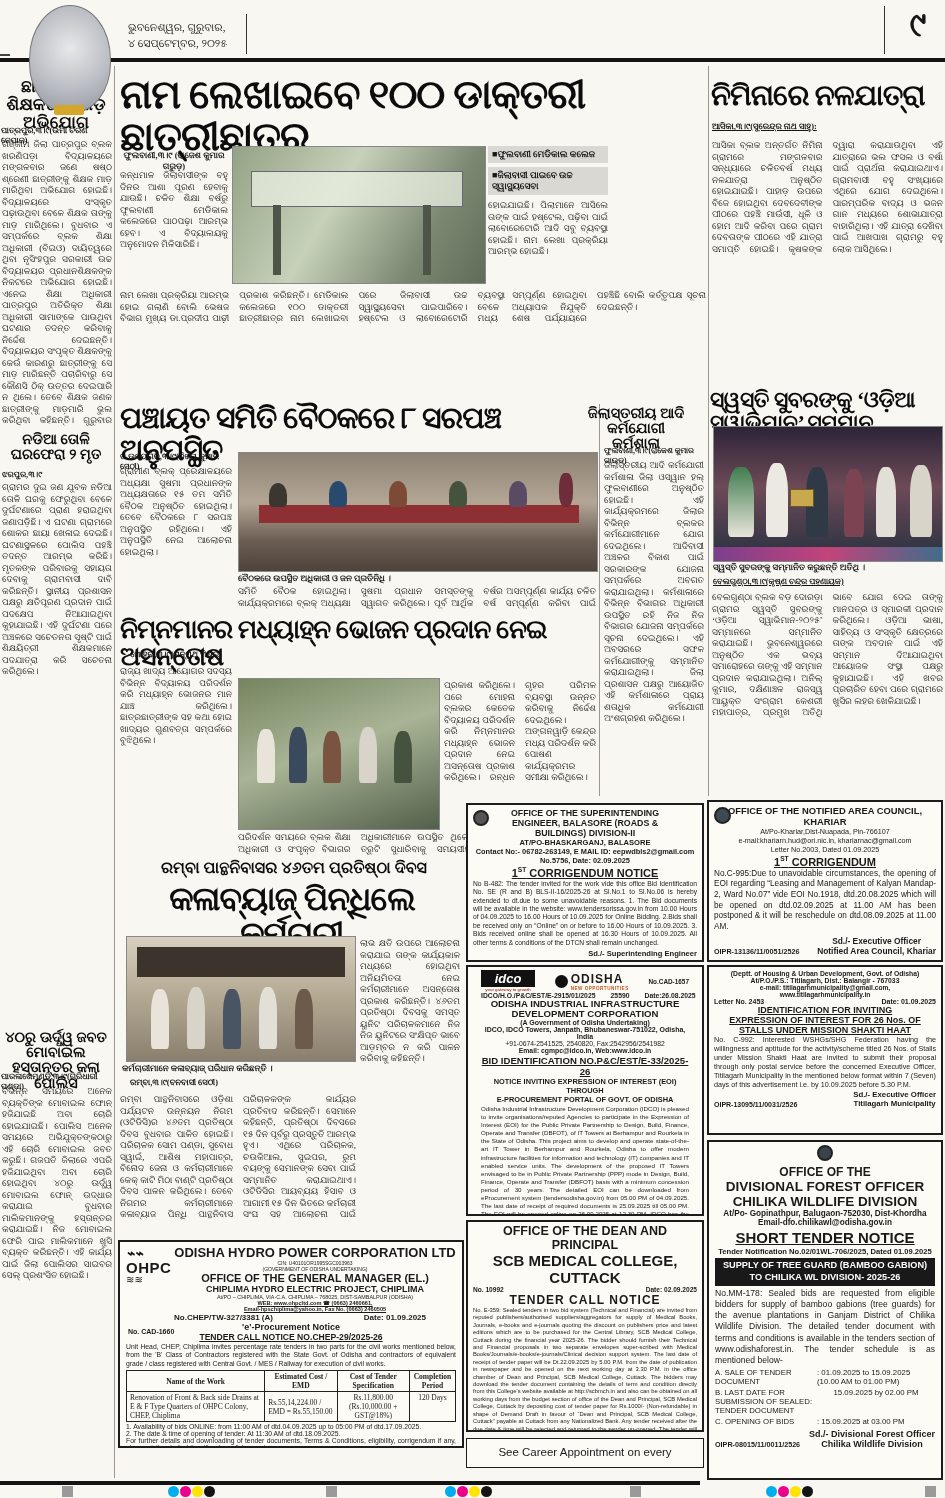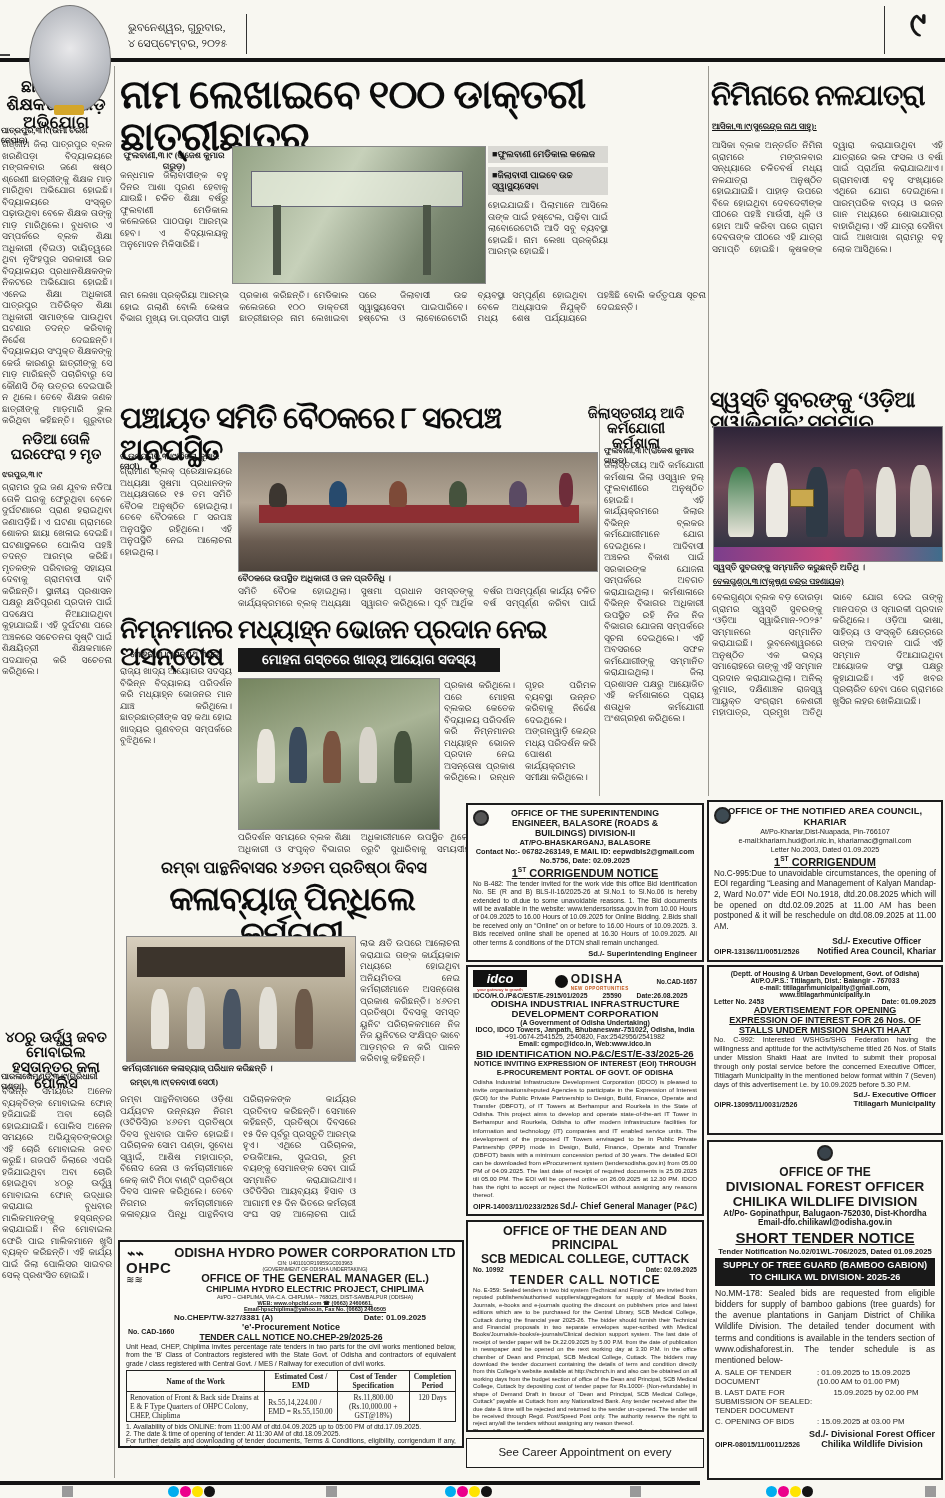--- a/index.html
+++ b/index.html
@@ -118,21 +118,20 @@
     <div style="position:absolute;left:76px;top:62px;width:22px;height:16px;background:#caa94e;border:1px solid #6d5a20;"></div>
     <div style="position:absolute;left:0;bottom:0;width:228px;height:14px;background:linear-gradient(90deg,#7b3f8c,#c2447a,#3f6d8c);"></div>
   </div>
   <div class="abs cap" style="left:713px;top:562px;width:228px;font-size:8.6px;">ସ୍ୱସ୍ତି ସୁବରଙ୍କୁ ସମ୍ମାନିତ କରୁଛନ୍ତି ଅତିଥି ।</div>
   <div class="abs byline u" style="left:713px;top:577px;width:170px;font-size:8.2px;">ବେଲଗୁଣ୍ଠା,୩।୯(କୃଷ୍ଣ ଚନ୍ଦ୍ର ପହଣାୟକ)</div>
   <div class="abs od cols2" style="left:712px;top:592px;width:231px;height:200px;font-size:9px;">ବେଲଗୁଣ୍ଠା ବ୍ଲକ ବଡ଼ ଦୋରଡ଼ା ଗ୍ରାମର ସ୍ୱସ୍ତି ସୁବରଙ୍କୁ ‘ଓଡ଼ିଆ ସ୍ୱାଭିମାନ-୨୦୨୫’ ସମ୍ମାନରେ ସମ୍ମାନିତ କରାଯାଇଛି। ଭୁବନେଶ୍ୱରରେ ଅନୁଷ୍ଠିତ ଏକ ଭବ୍ୟ ସମାରୋହରେ ତାଙ୍କୁ ଏହି ସମ୍ମାନ ପ୍ରଦାନ କରାଯାଇଥିଲା। ଅନିଲ୍ କୁମାର, ଦକ୍ଷିଣାଞ୍ଚଳ ରାଜସ୍ୱ ଆୟୁକ୍ତ ସଂଗ୍ରାମ କେଶରୀ ମହାପାତ୍ର, ପ୍ରମୁଖ ଅତିଥି ଭାବେ ଯୋଗ ଦେଇ ତାଙ୍କୁ ମାନପତ୍ର ଓ ସ୍ମାରକୀ ପ୍ରଦାନ କରିଥିଲେ। ଓଡ଼ିଆ ଭାଷା, ସାହିତ୍ୟ ଓ ସଂସ୍କୃତି କ୍ଷେତ୍ରରେ ତାଙ୍କ ଅବଦାନ ପାଇଁ ଏହି ସମ୍ମାନ ଦିଆଯାଇଥିବା ଆୟୋଜକ ସଂସ୍ଥା ପକ୍ଷରୁ କୁହାଯାଇଛି। ଏହି ଖବର ପ୍ରଚାରିତ ହେବା ପରେ ଗ୍ରାମରେ ଖୁସିର ଲହର ଖେଳିଯାଇଛି।</div>
 
   <div class="abs head" style="left:120px;top:616px;width:446px;font-size:26px;letter-spacing:-1px;">ନିମ୍ନମାନର ମଧ୍ୟାହ୍ନ ଭୋଜନ ପ୍ରଦାନ ନେଇ ଅସନ୍ତୋଷ</div>
   <div class="abs byline ctr" style="left:120px;top:650px;width:112px;font-size:8.4px;">ମୋହନା,୩।୯(ମନ୍ମଥ ମିଶ୍ର)</div>
   <div class="abs od" style="left:120px;top:666px;width:112px;height:194px;font-size:9px;">ରାଜ୍ୟ ଖାଦ୍ୟ ଆୟୋଗର ସଦସ୍ୟ ବିଭିନ୍ନ ବିଦ୍ୟାଳୟ ପରିଦର୍ଶନ କରି ମଧ୍ୟାହ୍ନ ଭୋଜନର ମାନ ଯାଞ୍ଚ କରିଥିଲେ। ଛାତ୍ରଛାତ୍ରୀଙ୍କ ସହ କଥା ହୋଇ ଖାଦ୍ୟର ଗୁଣବତ୍ତା ସମ୍ପର୍କରେ ବୁଝିଥିଲେ।</div>
-  <div class="abs banner" style="left:238px;top:648px;width:262px;height:24px;font-size:13.5px;line-height:24px;">ମୋହନା ଗସ୍ତରେ ଖାଦ୍ୟ ଆୟୋଗ ସଦସ୍ୟ</div>
   <div class="abs photo" style="left:238px;top:678px;width:200px;height:150px;background:linear-gradient(160deg,#75855f 0%,#a9b496 46%,#53604a 100%);">
     <div style="position:absolute;left:18px;top:50px;width:18px;height:54px;border-radius:40% 40% 10% 10%;background:#e8e4da;"></div>
     <div style="position:absolute;left:50px;top:48px;width:18px;height:56px;border-radius:40% 40% 10% 10%;background:#3a4a5c;"></div>
     <div style="position:absolute;left:84px;top:52px;width:18px;height:52px;border-radius:40% 40% 10% 10%;background:#7a5440;"></div>
     <div style="position:absolute;left:120px;top:48px;width:18px;height:56px;border-radius:40% 40% 10% 10%;background:#d8d4ca;"></div>
     <div style="position:absolute;left:155px;top:52px;width:18px;height:52px;border-radius:40% 40% 10% 10%;background:#45523d;"></div>
   </div>
   <div class="abs od cols2" style="left:444px;top:680px;width:152px;height:180px;font-size:9px;">ପ୍ରକାଶ କରିଥିଲେ। ପରେ ମୋହନା ବ୍ଲକର କେତେକ ବିଦ୍ୟାଳୟ ପରିଦର୍ଶନ କରି ନିମ୍ନମାନର ମଧ୍ୟାହ୍ନ ଭୋଜନ ପ୍ରଦାନ ନେଇ ଅସନ୍ତୋଷ ପ୍ରକାଶ କରିଥିଲେ। ରନ୍ଧନ ଗୃହର ପରିମଳ ବ୍ୟବସ୍ଥା ଉନ୍ନତ କରିବାକୁ ନିର୍ଦ୍ଦେଶ ଦେଇଥିଲେ। ଅଙ୍ଗନୱାଡ଼ି କେନ୍ଦ୍ର ମଧ୍ୟ ପରିଦର୍ଶନ କରି ପୋଷଣ କାର୍ଯ୍ୟକ୍ରମର ସମୀକ୍ଷା କରିଥିଲେ।</div>
   <div class="abs od cols3" style="left:238px;top:832px;width:358px;height:28px;font-size:9px;">ପରିଦର୍ଶନ ସମୟରେ ବ୍ଲକ ଶିକ୍ଷା ଅଧିକାରୀ ଓ ସଂପୃକ୍ତ ବିଭାଗର ଅଧିକାରୀମାନେ ଉପସ୍ଥିତ ଥିଲେ। ତ୍ରୁଟି ସୁଧାରିବାକୁ ସମୟସୀମା ଧାର୍ଯ୍ୟ କରାଯାଇଛି।</div>
 
@@ -182,21 +181,21 @@
     <div style="font-size:8.2px;text-align:justify;line-height:1.3;">No.C-995:Due to unavoidable circumstances, the opening of EOI regarding “Leasing and Management of Kalyan Mandap-2, Ward No.07” vide EOI No.1918, dtd.20.08.2025 which will be opened on dtd.02.09.2025 at 11.00 AM has been postponed &amp; it will be reschedule on dtd.08.09.2025 at 11.00 AM.</div>
     <div class="jrow" style="margin-top:3px;align-items:flex-end;">
       <div class="b" style="font-size:7.2px;">OIPR-13136/11/0051/2526</div>
       <div class="ctr b" style="font-size:8.4px;">
         <div>Sd./- Executive Officer</div>
         <div>Notified Area Council, Khariar</div>
       </div>
     </div>
   </div>
 
-  <div class="abs box" style="left:466px;top:965px;width:238px;height:251px;padding:3px 5px;">
+  <div class="abs box" style="left:466px;top:965px;width:238px;height:251px;padding:3px 13px;">
     <div class="jrow" style="align-items:center;">
       <div style="width:54px;">
         <div style="background:#111;color:#fff;font-weight:bold;font-style:italic;font-size:13px;text-align:center;padding:1px 2px;">idco</div>
         <div style="font-size:4.4px;color:#a00;text-align:center;">your gateway to growth</div>
       </div>
       <div style="display:flex;align-items:center;gap:3px;">
         <div style="width:13px;height:13px;border-radius:50%;background:#111;"></div>
         <div>
           <div class="b" style="font-size:12px;letter-spacing:1px;">ODISHA</div>
           <div class="b" style="font-size:4.6px;color:#c2571d;letter-spacing:.5px;">NEW OPPORTUNITIES</div>
@@ -221,36 +220,36 @@
   </div>
 
   <div class="abs box" style="left:707px;top:965px;width:236px;height:170px;padding:3px 5px;">
     <div class="ctr b" style="font-size:6.8px;">(Deptt. of Housing &amp; Urban Development, Govt. of Odisha)</div>
     <div class="ctr b" style="font-size:6.8px;">At/P.O./P.S.: Titilagarh, Dist.: Balangir - 767033</div>
     <div class="ctr b" style="font-size:6.6px;">e-mail: titilagarhmunicipality@gmail.com, www.titilagarhmunicipality.in</div>
     <div class="jrow b" style="font-size:7px;">
       <span>Letter No. 2453</span>
       <span>Date: 01.09.2025</span>
     </div>
-    <div class="ctr b u" style="font-size:9px;">ADVERTISEMENT FOR OPENING</div>
+    <div class="ctr b u" style="font-size:9px;">IDENTIFICATION FOR INVITING</div>
     <div class="ctr b u" style="font-size:9px;">EXPRESSION OF INTEREST FOR 26 Nos. OF</div>
     <div class="ctr b u" style="font-size:9px;">STALLS UNDER MISSION SHAKTI HAAT</div>
     <div style="font-size:7.2px;text-align:justify;line-height:1.25;">No. C-992: Interested WSHGs/SHG Federation having the willingness and aptitude for the activity/scheme titled 26 Nos. of Stalls under Mission Shakti Haat are invited to submit their proposal through only postal service before the concerned Executive Officer, Titilagarh Municipality in the mentioned below format within 7 (Seven) days of this advertisement i.e. by 10.09.2025 before 5.30 P.M.</div>
     <div class="jrow" style="margin-top:1px;align-items:flex-end;">
       <div class="b" style="font-size:7px;">OIPR-13095/11/0031/2526</div>
       <div class="ctr b" style="font-size:7.8px;">
         <div>Sd./- Executive Officer</div>
         <div>Titilagarh Municipality</div>
       </div>
     </div>
   </div>
 
   <div class="abs box" style="left:466px;top:1220px;width:238px;height:212px;padding:2px 5px;">
     <div class="ctr b" style="font-size:12.5px;">OFFICE OF THE DEAN AND PRINCIPAL</div>
-    <div class="ctr b" style="font-size:12px;">SCB MEDICAL COLLEGE, CUTTACK</div>
+    <div class="ctr b" style="font-size:15px;">SCB MEDICAL COLLEGE, CUTTACK</div>
     <div class="jrow b" style="font-size:6.6px;">
       <span>No. 10992</span>
       <span>Date: 02.09.2025</span>
     </div>
     <div class="ctr b" style="font-size:12px;letter-spacing:1px;">TENDER CALL NOTICE</div>
     <div style="font-size:5.8px;text-align:justify;line-height:1.28;">No. E-359: Sealed tenders in two bid system (Technical and Financial) are invited from reputed publishers/authorised suppliers/aggregators for supply of Medical Books, Journals, e-books and e-journals quoting the discount on publishers price and latest editions which are to be purchased for the Central Library, SCB Medical College, Cuttack during the financial year 2025-26. The bidder should furnish their Technical and Financial proposals in two separate envelopes super-scribed with Medical Books/Journals/e-books/e-journals/Clinical decision support system. The last date of receipt of tender paper will be Dt.22.09.2025 by 5.00 P.M. from the date of publication in newspaper and be opened on the next working day at 3.30 P.M. in the office chamber of Dean and Principal, SCB Medical College, Cuttack. The bidders may download the tender document containing the details of term and condition directly from this College's website available at http://scbmch.in and also can be obtained on all working days from the budget section of office of the Dean and Principal, SCB Medical College, Cuttack by depositing cost of tender paper for Rs.1000/- (Non-refundable) in shape of Demand Draft in favour of “Dean and Principal, SCB Medical College, Cuttack” payable at Cuttack from any Nationalized Bank. Any tender received after the due date &amp; time will be rejected and returned to the sender un-opened. The tender will be received through Regd. Post/Speed Post only. The authority reserve the right to reject any/all the tenders without assigning any reason thereof.</div>
     <div class="pre" style="font-size:6px;line-height:1.3;">Place of Opening of Tender    :    Office Chamber of the Dean and Principal
 SCB Medical College, Cuttack - 753007</div>
 
   </div>

